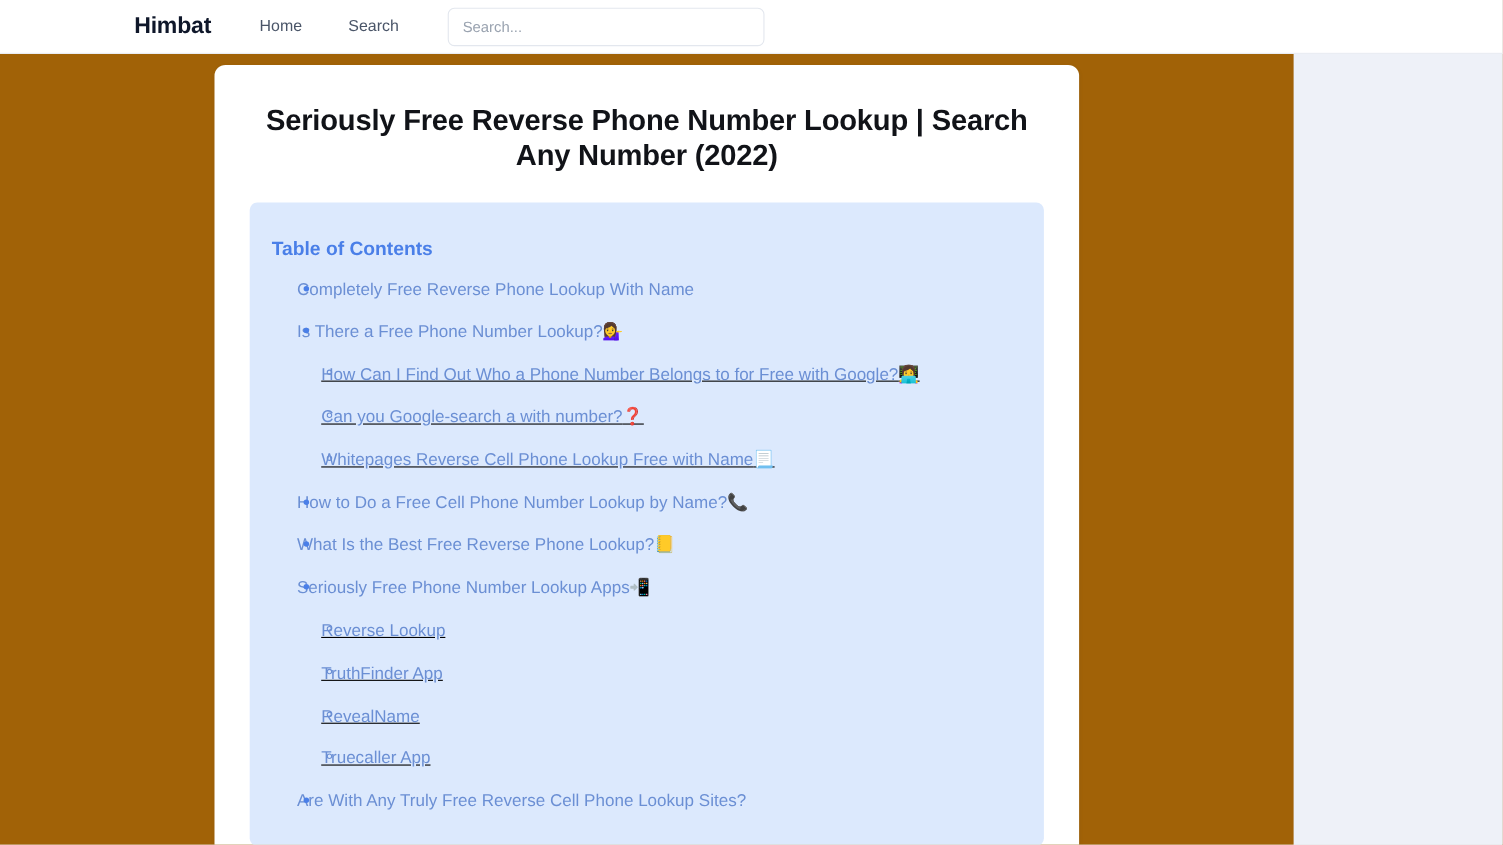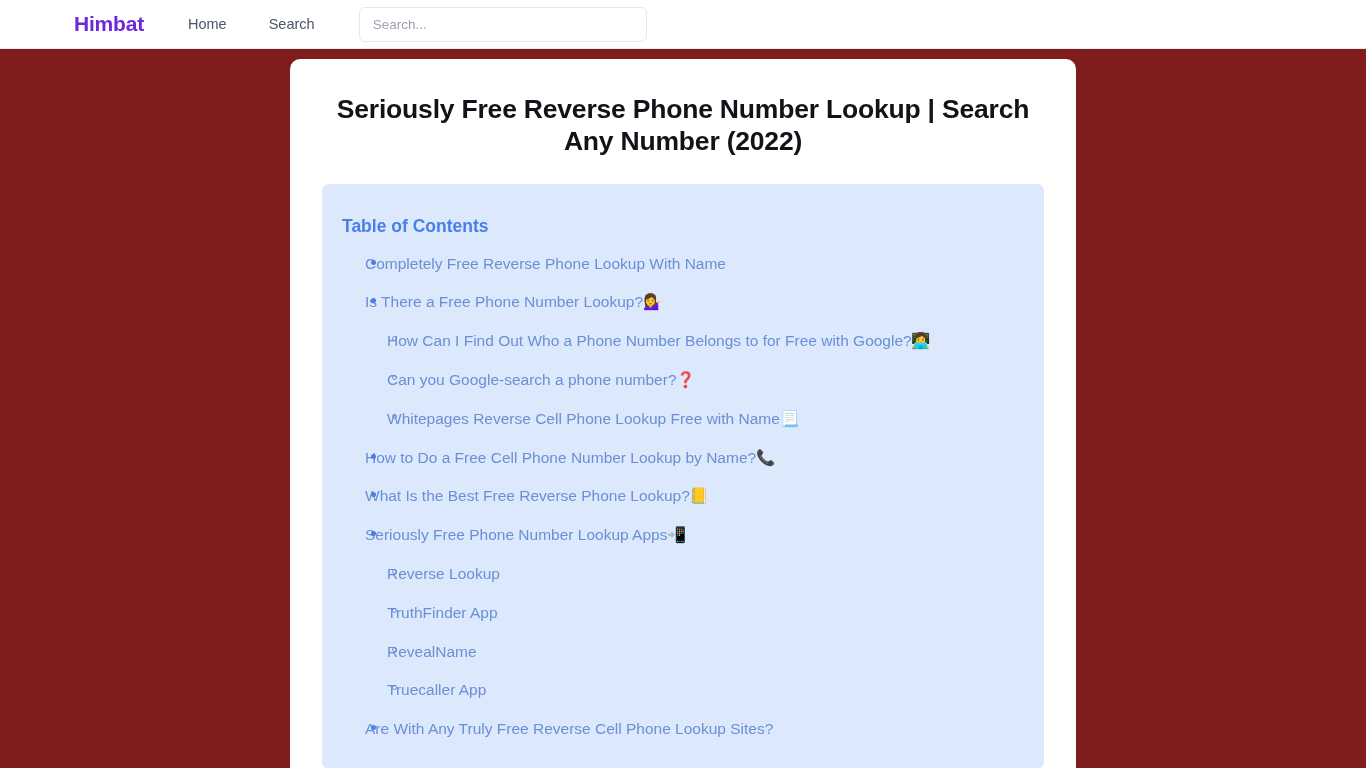--- a/index.html
+++ b/index.html
@@ -20,25 +20,26 @@
     height: 49px;
     background: #ffffff;
     border-bottom: 1px solid #e8ecf2;
     display: flex;
     align-items: center;
     padding: 0 0 0 74px;
   }
   .brand {
     font-size: 21px;
     font-weight: bold;
-    color: #6d28d9;
+    color: #0f172a;
     letter-spacing: -0.2px;
     text-decoration: none;
     margin-right: 44px;
     white-space: nowrap;
+    margin-left: 48px;
   }
   .nav-links {
     display: flex;
     gap: 42px;
     margin-right: 44px;
   }
   .nav-link {
     font-size: 14.5px;
     color: #4a5568;
     text-decoration: none;
@@ -54,24 +55,24 @@
     padding: 0 13px;
     font-family: "Liberation Sans", sans-serif;
     font-size: 13.5px;
     color: #b91c1c;
     outline: none;
   }
   .search-box::placeholder { color: #9aa3b0; }
 
   
   .page-scroll {
-    width: 1366px;
+    width: 1176px;
     height: 719px;
     overflow: hidden;
-    background: #7f1d1d;
+    background: #a16207;
   }
   .card {
     width: 786px;
     margin: 10px auto 0 auto;
     background: #ffffff;
     border-radius: 10px;
     box-shadow: 0 1px 4px rgba(40,60,110,0.06);
     padding: 26px 32px 40px 32px;
     min-height: 760px;
   }
@@ -119,20 +120,21 @@
   }
   ul.toc-sub {
     list-style: none;
     margin: 0;
     padding: 0;
   }
   ul.toc-sub > li.lvl2 {
     position: relative;
     padding-left: 22px;
     margin: 0;
+    text-decoration: underline;
   }
   ul.toc-sub > li.lvl2 > .row::before {
     content: "";
     position: absolute;
     left: 5px;
     top: 14px;
     width: 5px;
     height: 5px;
     border-radius: 50%;
     border: 1px solid #6b8fd4;
@@ -179,21 +181,21 @@
           <li class="lvl1">
             <div class="row"><a class="toc-link" href="#">Completely Free Reverse Phone Lookup With Name</a></div>
           </li>
           <li class="lvl1">
             <div class="row"><a class="toc-link" href="#">Is There a Free Phone Number Lookup?</a><span class="emoji">💁‍♀️</span></div>
             <ul class="toc-sub">
               <li class="lvl2">
                 <div class="row"><a class="toc-link" href="#">How Can I Find Out Who a Phone Number Belongs to for Free with Google?</a><span class="emoji">👩‍💻</span></div>
               </li>
               <li class="lvl2">
-                <div class="row"><a class="toc-link" href="#">Can you Google-search a phone number?</a><span class="emoji">❓</span></div>
+                <div class="row"><a class="toc-link" href="#">Can you Google-search a with number?</a><span class="emoji">❓</span></div>
               </li>
               <li class="lvl2">
                 <div class="row"><a class="toc-link" href="#">Whitepages Reverse Cell Phone Lookup Free with Name</a><span class="emoji">📃</span></div>
               </li>
             </ul>
           </li>
           <li class="lvl1">
             <div class="row"><a class="toc-link" href="#">How to Do a Free Cell Phone Number Lookup by Name?</a><span class="emoji">📞</span></div>
           </li>
           <li class="lvl1">

